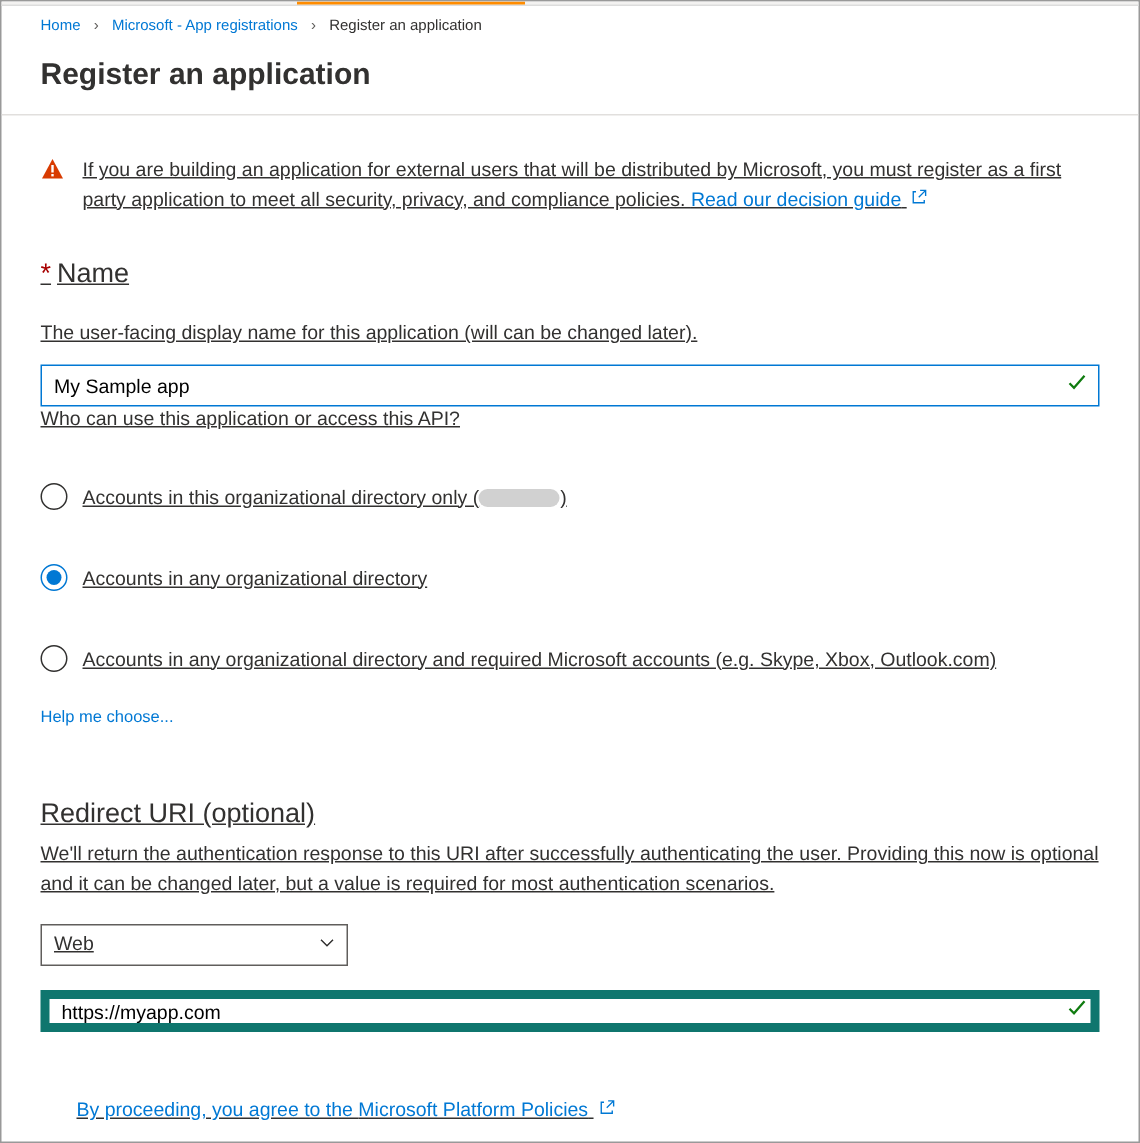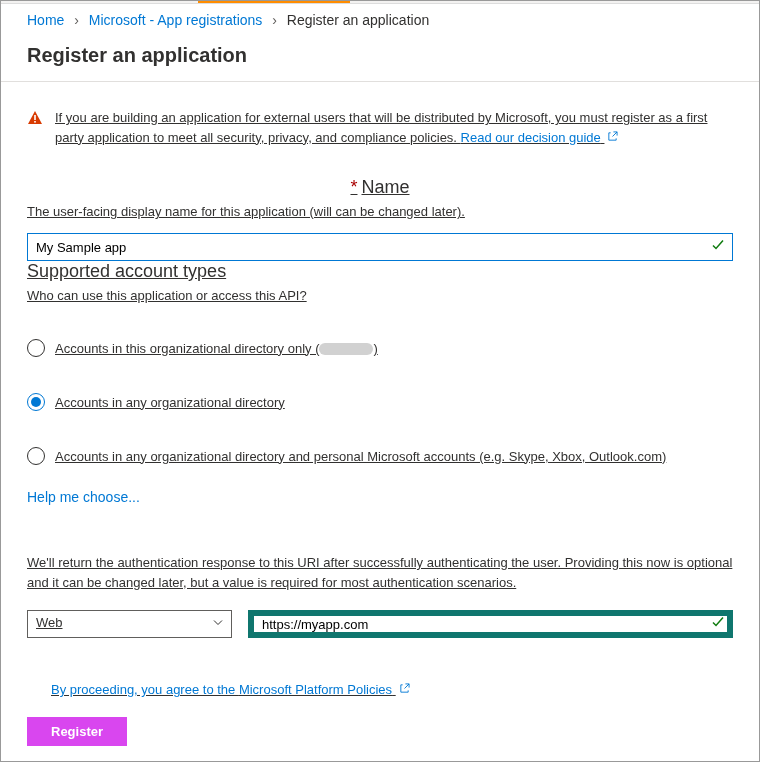--- a/index.html
+++ b/index.html
@@ -23,21 +23,21 @@
       content: '';
       position: absolute;
       left: 26%;
       top: 0;
       width: 20%;
       height: 2px;
       background: #ff8c00;
     }
     .breadcrumb {
       padding: 8px 26px 6px;
-      font-size: 14px;
+      font-size: 10px;
     }
     .breadcrumb a { color: #0078d4; text-decoration: none; }
     .breadcrumb .sep { color: #605e5c; margin: 0 6px; }
     .breadcrumb .current { color: #323130; }
     .hr { border-top: 1px solid #e1dfdd; margin-top: 0; }
     h1.page-title {
       font-size: 20px;
       font-weight: 600;
       padding: 10px 26px 14px;
       color: #323130;
@@ -56,22 +56,21 @@
     .warning-text {
       line-height: 1.5;
       color: #323130;
     }
     .link { color: #0078d4; text-decoration: none; }
     .ext-icon { margin-left: 3px; vertical-align: baseline; }
     .required { color: #a80000; margin-right: 4px; }
     h2.field-label {
       font-size: 18px;
       font-weight: 400;
-      margin-bottom: 6px;
-      text-align: center;
+      margin-bottom: 21px;
     }
     .hint {
       color: #323130;
       font-size: 13px;
       margin-bottom: 14px;
     }
     .input-wrap {
       position: relative;
     }
     .text-input {
@@ -130,27 +129,28 @@
       height: 12px;
       background: #d1d1d1;
       border-radius: 6px;
       vertical-align: middle;
     }
     .help-link {
       display: inline-block;
       margin-top: 10px;
       margin-bottom: 48px;
       color: #0078d4;
-      font-size: 14px;
+      font-size: 11px;
       text-decoration: none;
     }
     .redirect-row {
       display: flex;
       gap: 16px;
       margin-bottom: 44px;
+      flex-direction: column;
     }
     .select-wrap {
       position: relative;
       width: 205px;
     }
     .select-box {
       width: 100%;
       height: 28px;
       border: 1px solid #605e5c;
       padding: 4px 28px 4px 8px;
@@ -227,42 +227,42 @@
   <p class="hint">The user-facing display name for this application (will can be changed later).</p>
   <div class="input-wrap">
     <input type="text" class="text-input" value="My Sample app" style="">
     <span class="valid-check">
       <svg width="14" height="14" viewBox="0 0 14 14">
           <path fill="none" stroke="#107c10" stroke-width="1.5" d="M2 7l3 3 7-8"></path>
         </svg>
     </span>
   </div>
 
-  <h2 class="section-title">Supported account types</h2>
   <p class="hint">Who can use this application or access this API?</p>
 
   <div class="radio-group">
     <div class="radio-option">
       <span class="radio-dot"></span>
       <span class="radio-label">
         <span>Accounts in this organizational directory only (</span><span class="blur"></span><span>)</span>
       </span>
     </div>
     <div class="radio-option">
       <span class="radio-dot selected"></span>
       <span class="radio-label">Accounts in any organizational directory</span>
     </div>
     <div class="radio-option">
       <span class="radio-dot"></span>
-      <span class="radio-label">Accounts in any organizational directory and personal Microsoft accounts (e.g. Skype, Xbox, Outlook.com)</span>
+      <span class="radio-label">Accounts in any organizational directory and required Microsoft accounts (e.g. Skype, Xbox, Outlook.com)</span>
     </div>
   </div>
 
   <a href="#" class="help-link">Help me choose...</a>
 
+  <h2 class="section-title">Redirect URI (optional)</h2>
   <p class="hint" style="margin-bottom:18px;line-height:1.5">We'll return the authentication response to this URI after successfully authenticating the user. Providing this now is optional and it can be changed later, but a value is required for most authentication scenarios.</p>
 
   <div class="redirect-row">
     <div class="select-wrap">
       <div class="select-box">Web</div>
       <span class="chev-down">
         <svg width="12" height="12" viewBox="0 0 12 12">
             <path fill="none" stroke="#323130" stroke-width="1" d="M2 4l4 4 4-4"></path>
           </svg>
       </span>

